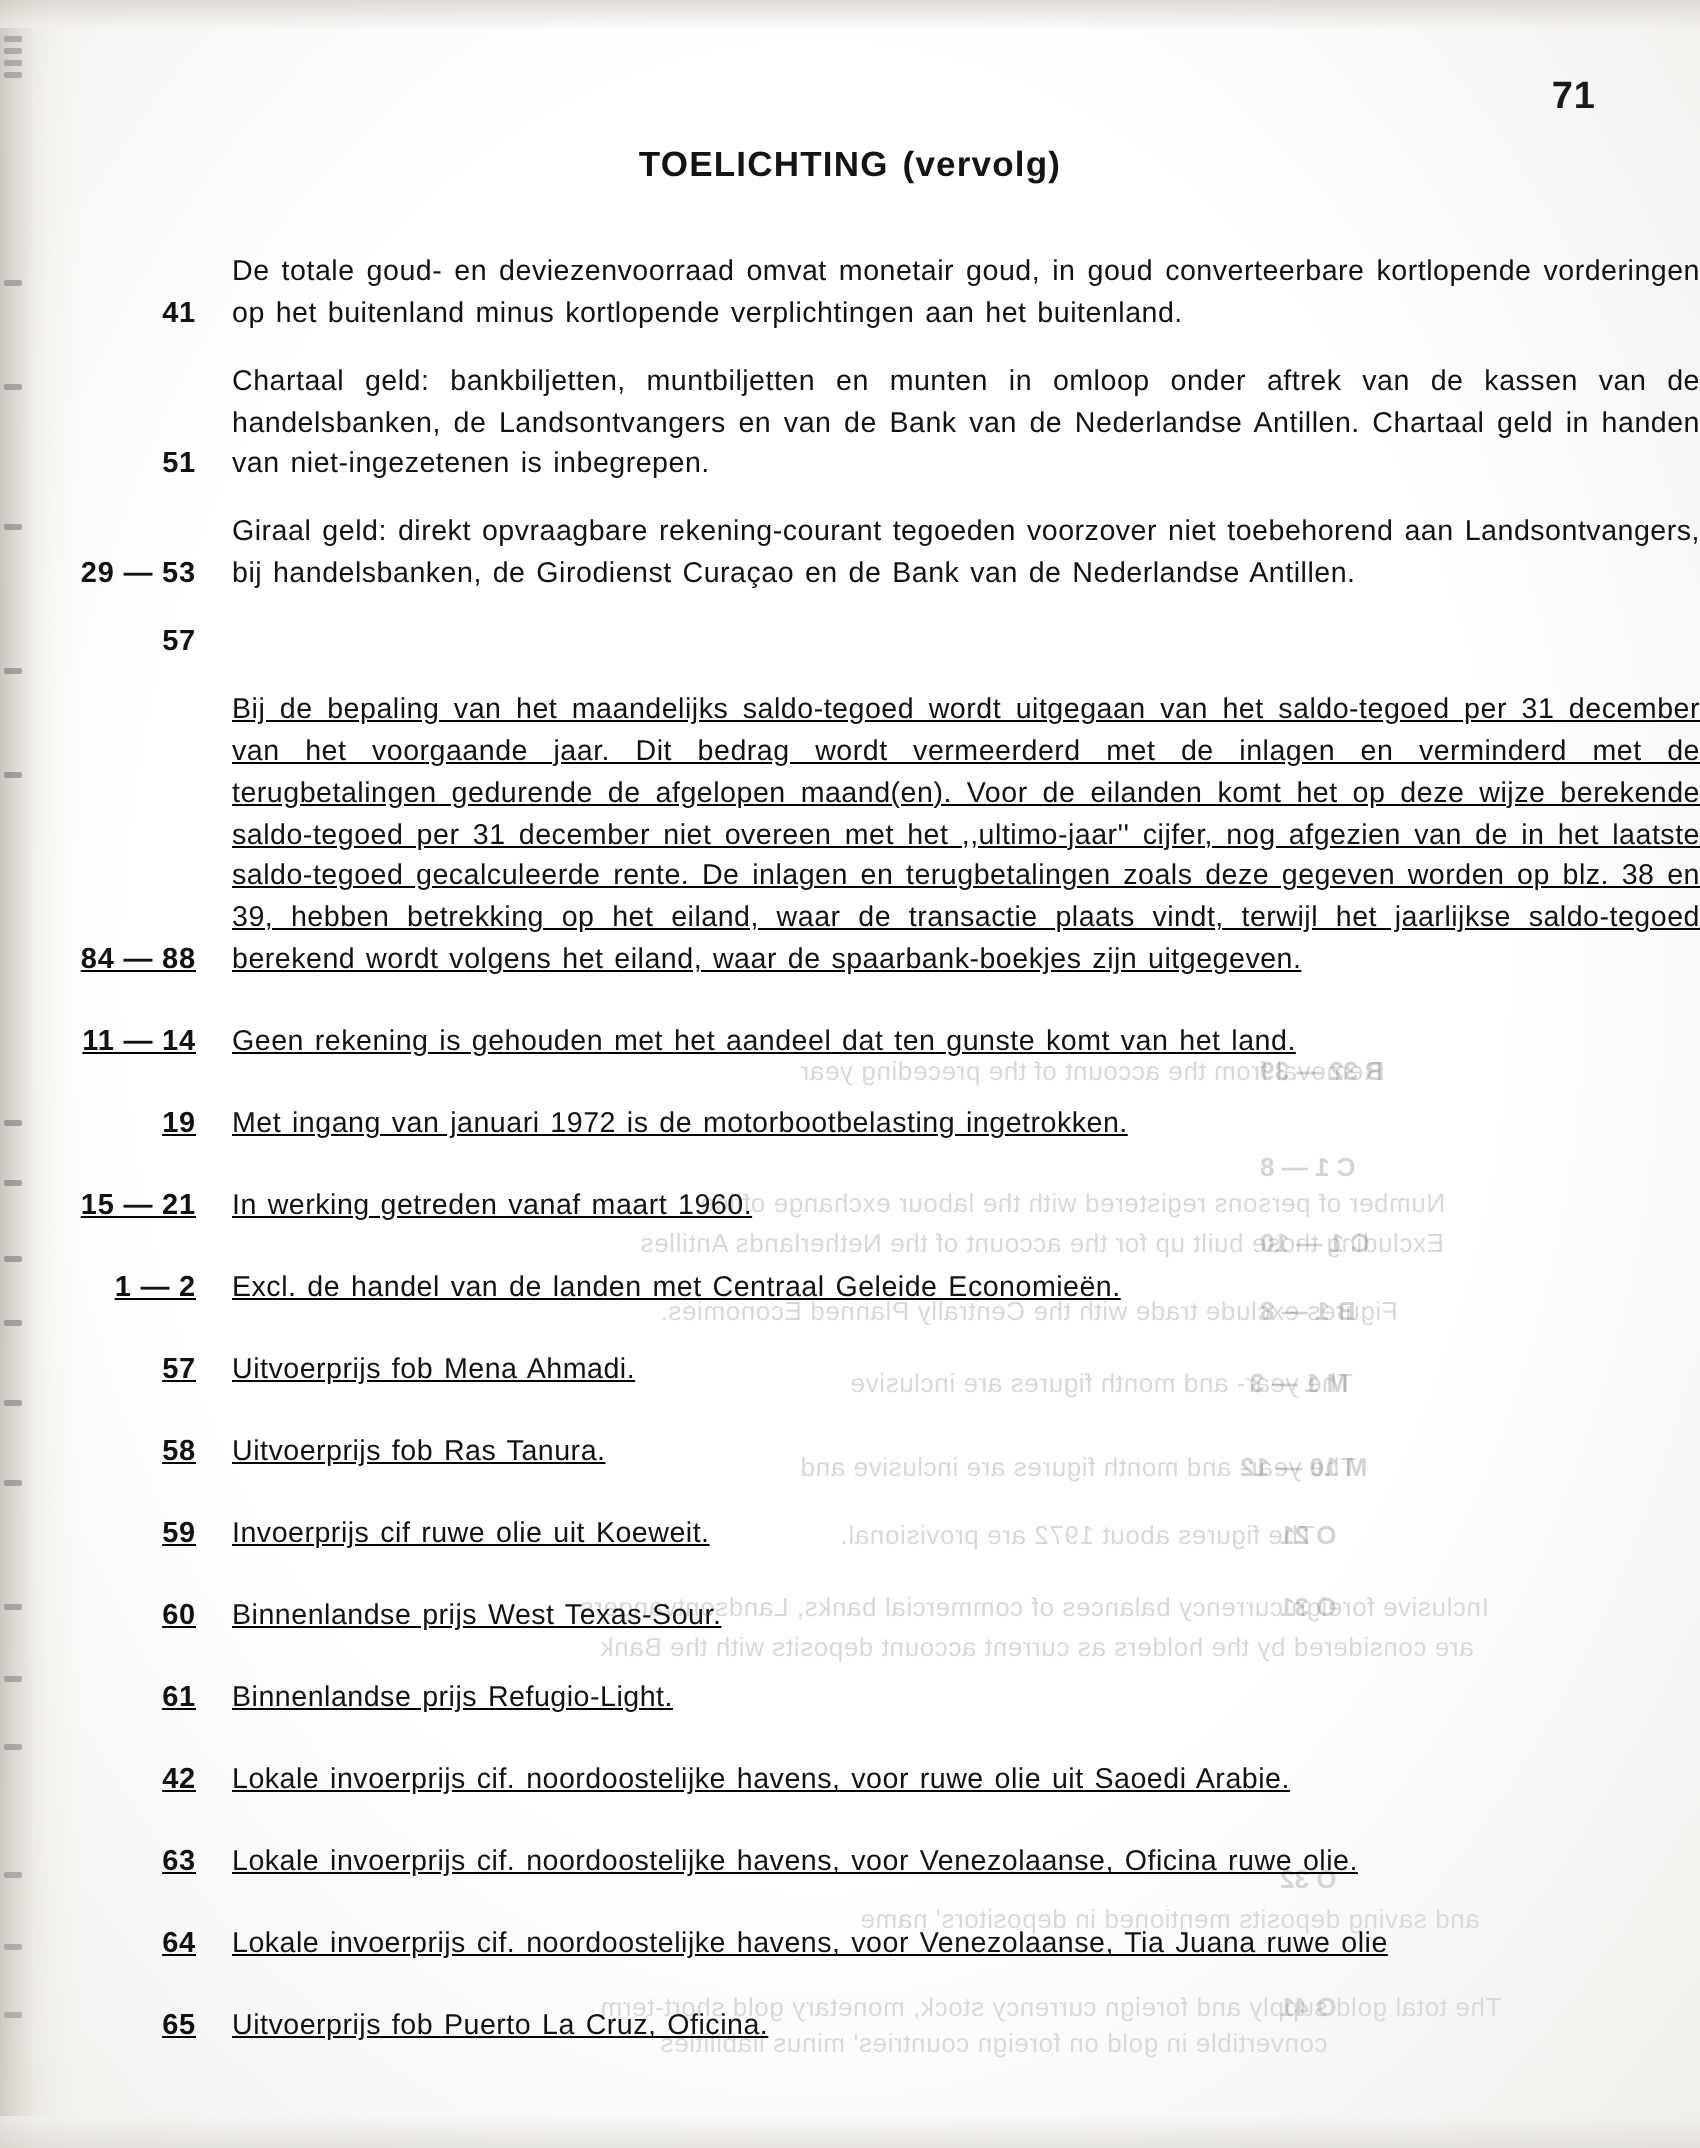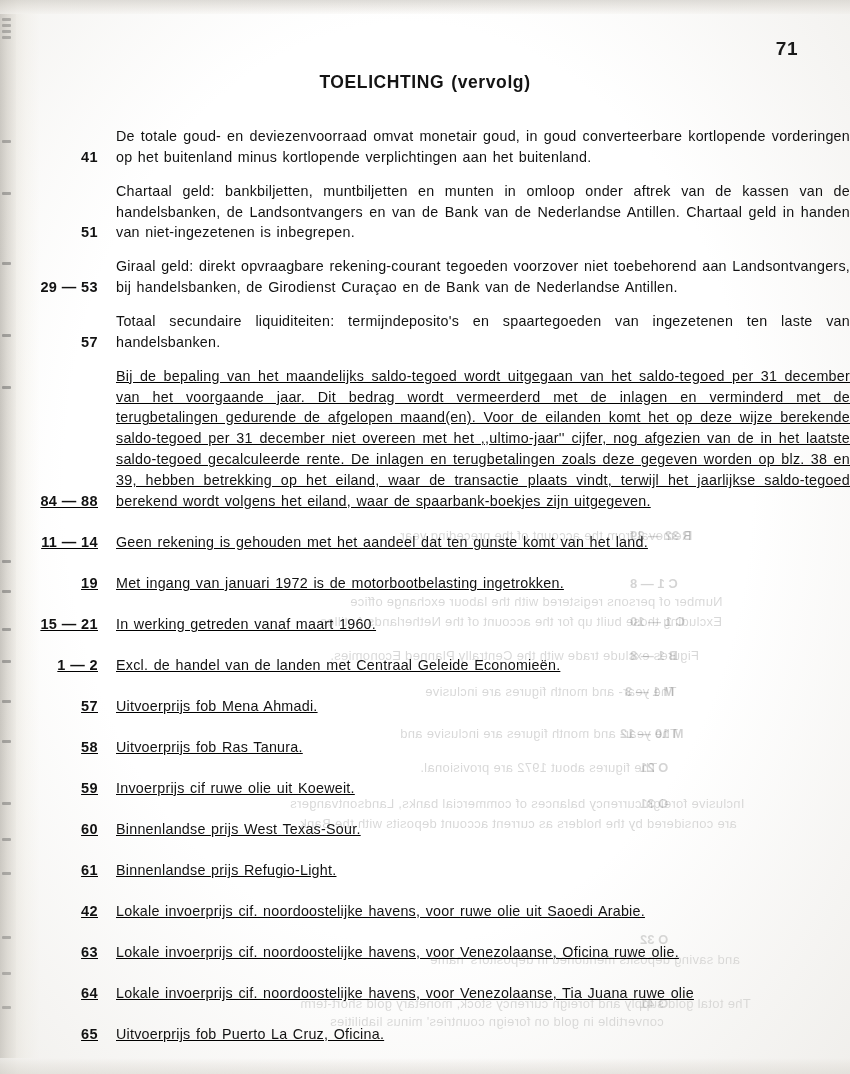--- a/index.html
+++ b/index.html
@@ -238,21 +238,20 @@
       <div class="note-text">Chartaal geld: bankbiljetten, muntbiljetten en munten in omloop onder aftrek van de kassen van de handelsbanken, de Landsontvangers en van de Bank van de Nederlandse Antillen. Chartaal geld in handen van niet-ingezetenen is inbegrepen.</div>
     </div>
 
     <div class="note-row">
       <div class="note-ref">29 — 53</div>
       <div class="note-text">Giraal geld: direkt opvraagbare rekening-courant tegoeden voorzover niet toebehorend aan Landsontvangers, bij handelsbanken, de Girodienst Curaçao en de Bank van de Nederlandse Antillen.</div>
     </div>
 
     <div class="note-row">
       <div class="note-ref">57</div>
-      <div class="note-text">Totaal secundaire liquiditeiten: termijndeposito's en spaartegoeden van ingezetenen ten laste van handelsbanken.</div>
     </div>
 
     <div class="note-row gap-lg">
       <div class="note-ref">84 — 88</div>
       <div class="note-text">Bij de bepaling van het maandelijks saldo-tegoed wordt uitgegaan van het saldo-tegoed per 31 december van het voorgaande jaar. Dit bedrag wordt vermeerderd met de inlagen en verminderd met de terugbetalingen gedurende de afgelopen maand(en). Voor de eilanden komt het op deze wijze berekende saldo-tegoed per 31 december niet overeen met het ,,ultimo-jaar'' cijfer, nog afgezien van de in het laatste saldo-tegoed gecalculeerde rente. De inlagen en terugbetalingen zoals deze gegeven worden op blz. 38 en 39, hebben betrekking op het eiland, waar de transactie plaats vindt, terwijl het jaarlijkse saldo-tegoed berekend wordt volgens het eiland, waar de spaarbank-boekjes zijn uitgegeven.</div>
     </div>
 
     <div class="note-row gap-lg">
       <div class="note-ref">11 — 14</div>
       <div class="note-text nojust">Geen rekening is gehouden met het aandeel dat ten gunste komt van het land.</div>

